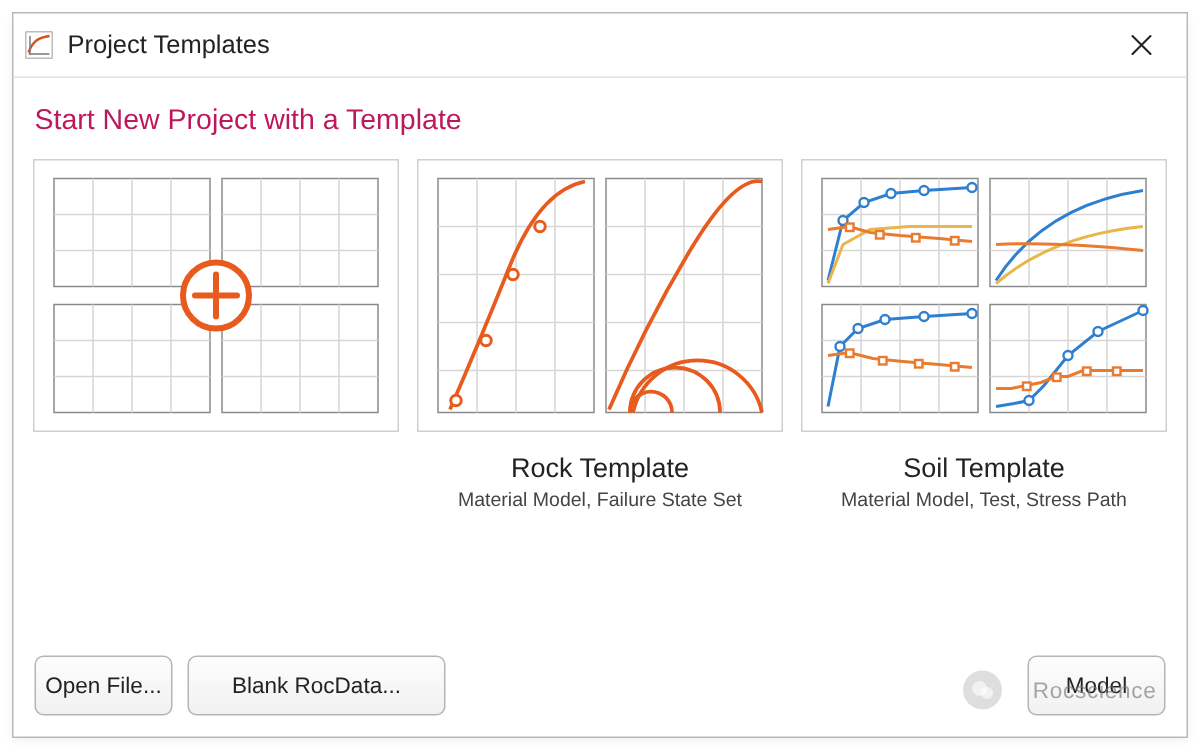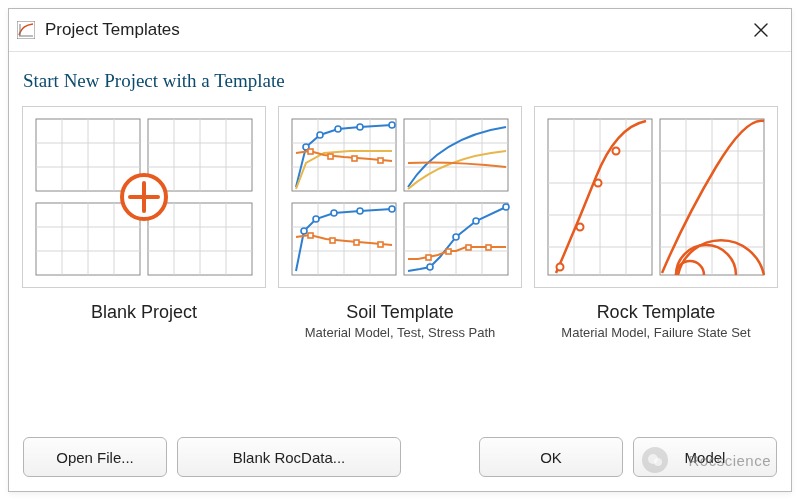--- a/index.html
+++ b/index.html
@@ -46,23 +46,22 @@
     height: 32px;
     display: flex;
     align-items: center;
     justify-content: center;
     cursor: pointer;
   }
   .titlebar .close svg { width: 14px; height: 14px; }
 
   .subhead {
     font-size: 19px;
-    color: #0c4a6e;
+    color: #be185d;
     padding: 18px 14px 4px 14px;
-    font-family: Liberation Serif, serif;
   }
 
   .cards {
     display: flex;
     gap: 14px;
     padding: 10px 14px 4px 14px;
     flex: 1;
   }
   .card {
     flex: 1;
@@ -95,21 +94,21 @@
   .buttonbar {
     display: flex;
     gap: 10px;
     padding: 10px 14px 14px 14px;
     align-items: center;
   }
   .buttonbar .spacer { flex: 1; }
   .btn {
     min-width: 90px;
     height: 38px;
-    padding: 0 26px;
+    padding: 0 0;
     border: 1px solid #b5b5b5;
     border-radius: 6px;
     background: linear-gradient(#fdfdfd,#f1f1f1);
     font-size: 15px;
     color: #222;
     display: flex;
     align-items: center;
     justify-content: center;
     cursor: pointer;
   }
@@ -190,22 +189,68 @@
             <line x1="150" y1="96" x2="150" y2="168"></line>
             <line x1="176" y1="96" x2="176" y2="168"></line>
             <line x1="202" y1="96" x2="202" y2="168"></line>
           </g>
 
           <circle cx="120" cy="90" r="22" fill="#fff" stroke="#e75b1e" stroke-width="4"></circle>
           <line x1="120" y1="76" x2="120" y2="104" stroke="#e75b1e" stroke-width="4" stroke-linecap="round"></line>
           <line x1="106" y1="90" x2="134" y2="90" stroke="#e75b1e" stroke-width="4" stroke-linecap="round"></line>
         </svg>
       </div>
-      <div class="name">Blank Project</div>
       <div class="sub"></div>
+    </div>
+
+    <div class="card">
+      <div class="thumb">
+        <svg viewBox="0 0 240 180">
+
+          <rect x="12" y="12" width="104" height="156" fill="#fff" stroke="#8a8a8a"></rect>
+          <g stroke="#d6d6d6">
+            <line x1="12" y1="44" x2="116" y2="44"></line>
+              <line x1="12" y1="76" x2="116" y2="76"></line>
+            <line x1="12" y1="108" x2="116" y2="108"></line>
+              <line x1="12" y1="140" x2="116" y2="140"></line>
+            <line x1="38" y1="12" x2="38" y2="168"></line>
+              <line x1="64" y1="12" x2="64" y2="168"></line>
+            <line x1="90" y1="12" x2="90" y2="168"></line>
+          </g>
+
+          <path d="M20 166 Q 40 120, 60 70 T 110 14" stroke="#e75b1e" stroke-width="2.5" fill="none"></path>
+          <g fill="#fff" stroke="#e75b1e" stroke-width="2">
+            <circle cx="24" cy="160" r="3.5"></circle>
+              <circle cx="44" cy="120" r="3.5"></circle>
+            <circle cx="62" cy="76" r="3.5"></circle>
+              <circle cx="80" cy="44" r="3.5"></circle>
+          </g>
+
+          <rect x="124" y="12" width="104" height="156" fill="#fff" stroke="#8a8a8a"></rect>
+          <g stroke="#d6d6d6">
+            <line x1="124" y1="44" x2="228" y2="44"></line>
+              <line x1="124" y1="76" x2="228" y2="76"></line>
+            <line x1="124" y1="108" x2="228" y2="108"></line>
+              <line x1="124" y1="140" x2="228" y2="140"></line>
+            <line x1="150" y1="12" x2="150" y2="168"></line>
+              <line x1="176" y1="12" x2="176" y2="168"></line>
+            <line x1="202" y1="12" x2="202" y2="168"></line>
+          </g>
+
+          <path d="M126 166 Q 150 110, 180 60 T 228 14" stroke="#e75b1e" stroke-width="2.5" fill="none"></path>
+
+          <g stroke="#e75b1e" stroke-width="2.5" fill="none">
+            <path d="M140 168 A 14 14 0 0 1 168 168"></path>
+            <path d="M140 168 A 30 30 0 0 1 200 168"></path>
+            <path d="M142 168 A 44 44 0 0 1 228 168"></path>
+          </g>
+        </svg>
+      </div>
+      <div class="name">Rock Template</div>
+      <div class="sub">Material Model, Failure State Set</div>
     </div>
 
     <div class="card">
       <div class="thumb">
         <svg viewBox="0 0 240 180">
 
           <g>
 
             <rect x="12" y="12" width="104" height="72" fill="#fff" stroke="#8a8a8a"></rect>
             <g stroke="#d6d6d6">
@@ -290,80 +335,30 @@
                 <rect x="186" y="138" width="5" height="5"></rect>
                 <rect x="206" y="138" width="5" height="5"></rect>
               </g>
           </g>
         </svg>
       </div>
       <div class="name">Soil Template</div>
       <div class="sub">Material Model, Test, Stress Path</div>
     </div>
 
-    <div class="card">
-      <div class="thumb">
-        <svg viewBox="0 0 240 180">
-
-          <rect x="12" y="12" width="104" height="156" fill="#fff" stroke="#8a8a8a"></rect>
-          <g stroke="#d6d6d6">
-            <line x1="12" y1="44" x2="116" y2="44"></line>
-              <line x1="12" y1="76" x2="116" y2="76"></line>
-            <line x1="12" y1="108" x2="116" y2="108"></line>
-              <line x1="12" y1="140" x2="116" y2="140"></line>
-            <line x1="38" y1="12" x2="38" y2="168"></line>
-              <line x1="64" y1="12" x2="64" y2="168"></line>
-            <line x1="90" y1="12" x2="90" y2="168"></line>
-          </g>
-
-          <path d="M20 166 Q 40 120, 60 70 T 110 14" stroke="#e75b1e" stroke-width="2.5" fill="none"></path>
-          <g fill="#fff" stroke="#e75b1e" stroke-width="2">
-            <circle cx="24" cy="160" r="3.5"></circle>
-              <circle cx="44" cy="120" r="3.5"></circle>
-            <circle cx="62" cy="76" r="3.5"></circle>
-              <circle cx="80" cy="44" r="3.5"></circle>
-          </g>
-
-          <rect x="124" y="12" width="104" height="156" fill="#fff" stroke="#8a8a8a"></rect>
-          <g stroke="#d6d6d6">
-            <line x1="124" y1="44" x2="228" y2="44"></line>
-              <line x1="124" y1="76" x2="228" y2="76"></line>
-            <line x1="124" y1="108" x2="228" y2="108"></line>
-              <line x1="124" y1="140" x2="228" y2="140"></line>
-            <line x1="150" y1="12" x2="150" y2="168"></line>
-              <line x1="176" y1="12" x2="176" y2="168"></line>
-            <line x1="202" y1="12" x2="202" y2="168"></line>
-          </g>
-
-          <path d="M126 166 Q 150 110, 180 60 T 228 14" stroke="#e75b1e" stroke-width="2.5" fill="none"></path>
-
-          <g stroke="#e75b1e" stroke-width="2.5" fill="none">
-            <path d="M140 168 A 14 14 0 0 1 168 168"></path>
-            <path d="M140 168 A 30 30 0 0 1 200 168"></path>
-            <path d="M142 168 A 44 44 0 0 1 228 168"></path>
-          </g>
-        </svg>
-      </div>
-      <div class="name">Rock Template</div>
-      <div class="sub">Material Model, Failure State Set</div>
-    </div>
-
   </div>
 
   <div class="buttonbar">
     <div class="btn">
       <span>Open File...</span>
     </div>
     <div class="btn wide">
       <span>Blank RocData...</span>
     </div>
     <div class="spacer"></div>
-    <div class="btn">
-      <span>OK</span>
-    </div>
     <div class="btn">
       <span>Model</span>
     </div>
   </div>
 
   <div class="watermark">
     <span class="wm-circle">
       <svg width="16" height="16" viewBox="0 0 16 16">
           <circle cx="6" cy="7" r="5" fill="rgba(255,255,255,0.6)"></circle>
           <circle cx="11" cy="10" r="4" fill="rgba(255,255,255,0.6)"></circle>

